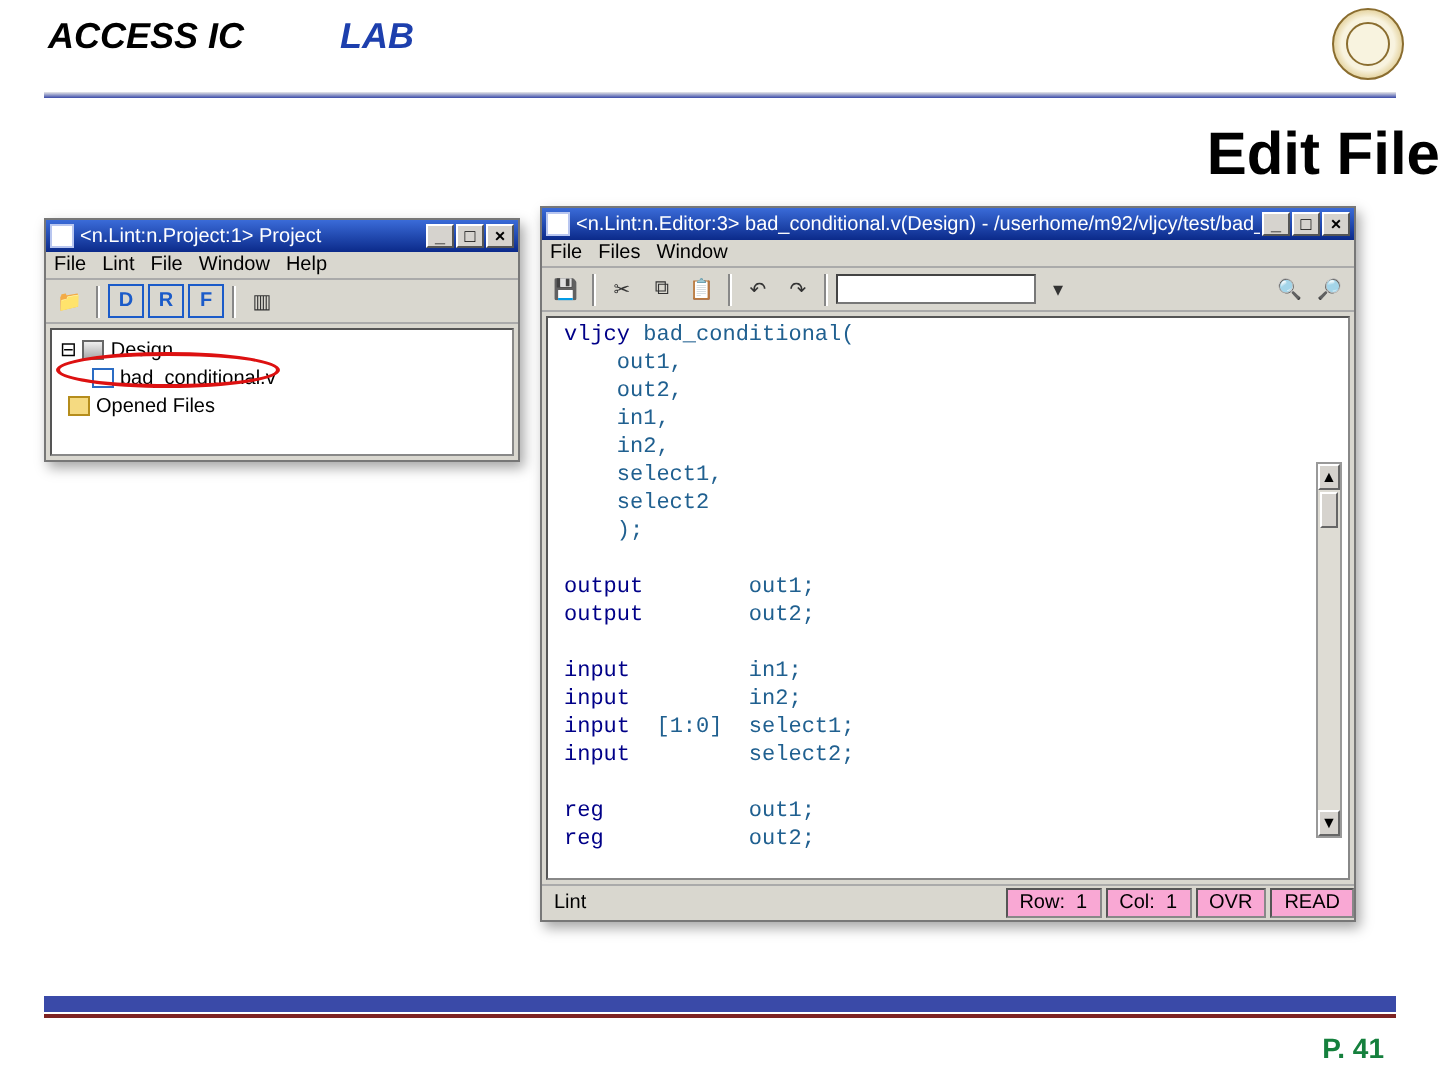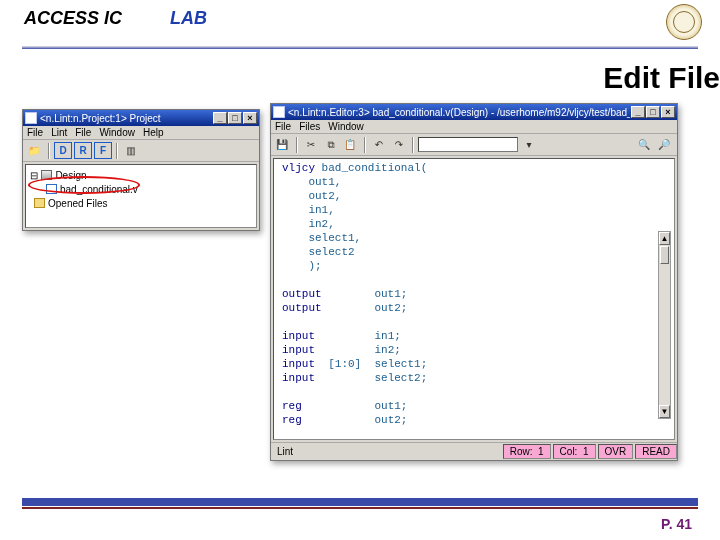--- a/index.html
+++ b/index.html
@@ -42,21 +42,21 @@
   .gutter{background:#fff;color:#206090;text-align:right;padding:2px 4px 0 2px;font-family:"Courier New",monospace;font-size:11px;line-height:14px;border-right:1px solid #ccc;width:28px;}
   .code{flex:1;padding:2px 2px 0 8px;font-family:"Courier New",monospace;font-size:11px;line-height:14px;white-space:pre;color:#206090;}
   .kw{color:#000088;}
   .searchbox{height:15px;background:#fff;border:1px solid #777;border-top-color:#444;border-left-color:#444;flex:0 0 100px;}
   .status{display:flex;align-items:center;height:18px;background:#d9d7cf;border-top:1px solid #aaa;font-size:10px;}
   .status .cell{padding:1px 6px;border:1px solid #888;border-top-color:#555;border-left-color:#555;background:#f9a8d4;margin-left:2px;}
   .status .first{flex:1;padding-left:6px;}
 
   .footer-line{position:absolute;left:22px;right:22px;bottom:34px;height:8px;background:#3a4aa8;}
   .footer-bar2{position:absolute;left:22px;bottom:31px;right:22px;height:2px;background:#7d2323;}
-  .page-num{position:absolute;right:28px;bottom:8px;font-size:14px;font-weight:bold;color:#701a75;}
+  .page-num{position:absolute;right:28px;bottom:8px;font-size:14px;font-weight:bold;color:#15803d;}
 </style>
 </head>
 <body>
 
 <div class="header">
   <span class="lab-title">
     <span>ACCESS IC </span><span class="blue">LAB</span>
   </span>
   <div class="logo"></div>
 </div>

